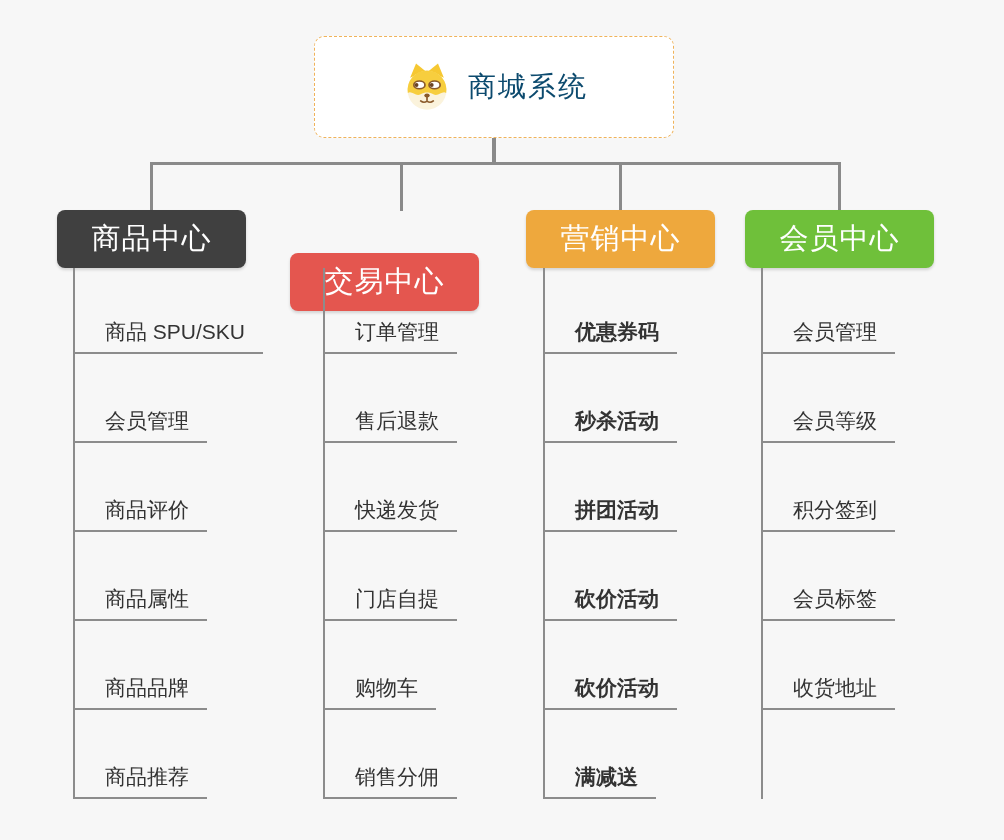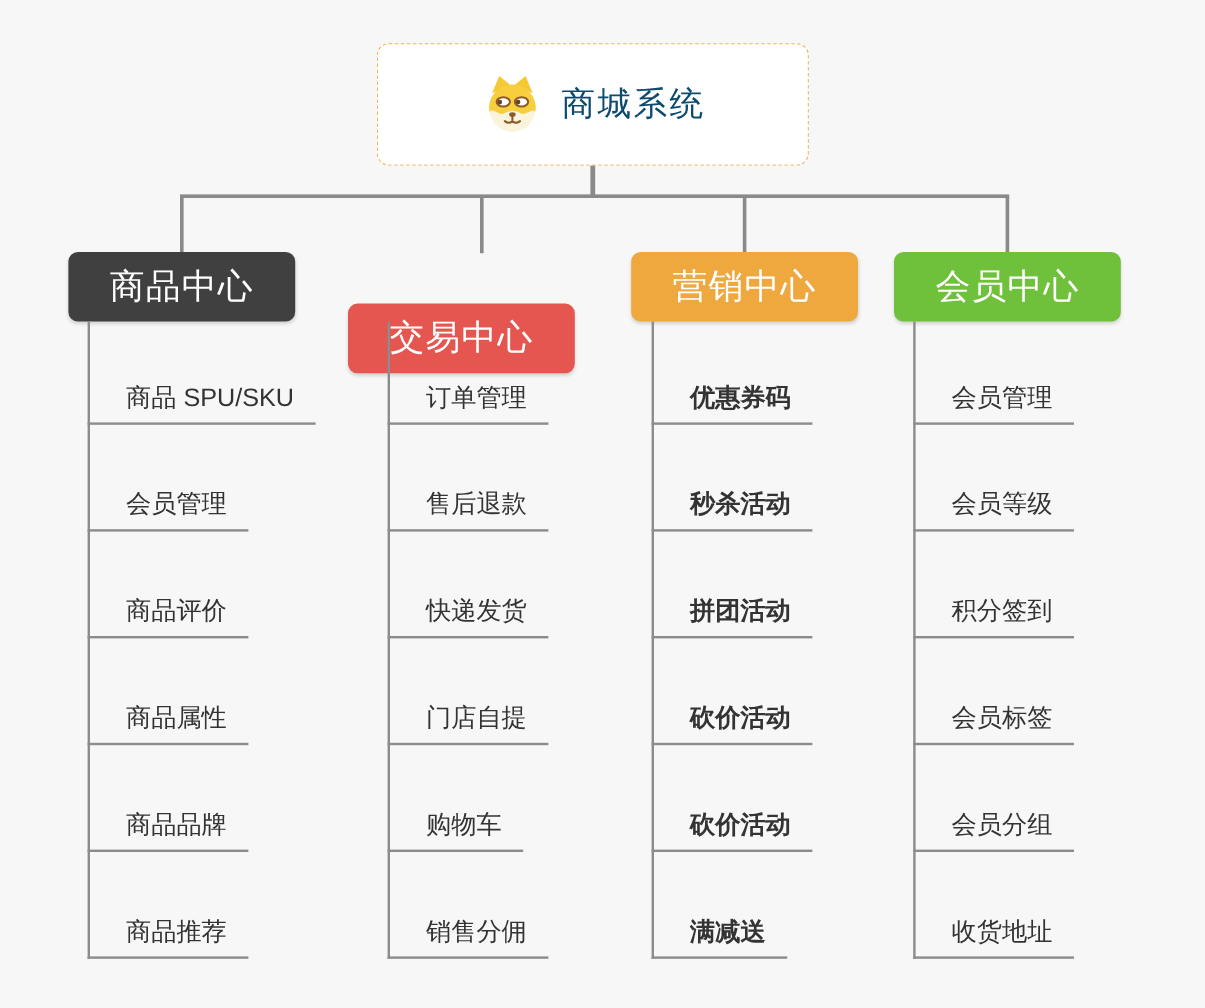--- a/index.html
+++ b/index.html
@@ -132,18 +132,17 @@
         <div class="child">砍价活动</div>
         <div class="child">满减送</div>
       </div>
       <div class="branch-box b3" style="background: rgb(111, 192, 58); text-align: right;">会员中心</div>
       <div class="col c3">
         <div class="col-line"></div>
         <div class="child">会员管理</div>
         <div class="child">会员等级</div>
         <div class="child">积分签到</div>
         <div class="child">会员标签</div>
-        <div class="child">会员分组</div>
         <div class="child">收货地址</div>
       </div>
     </div>
 
 </div>
 
 </body></html>

